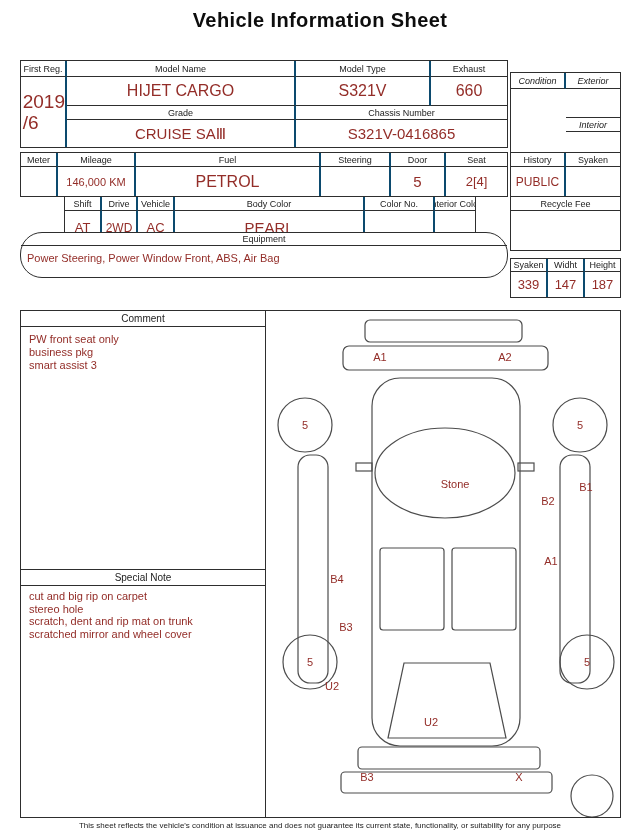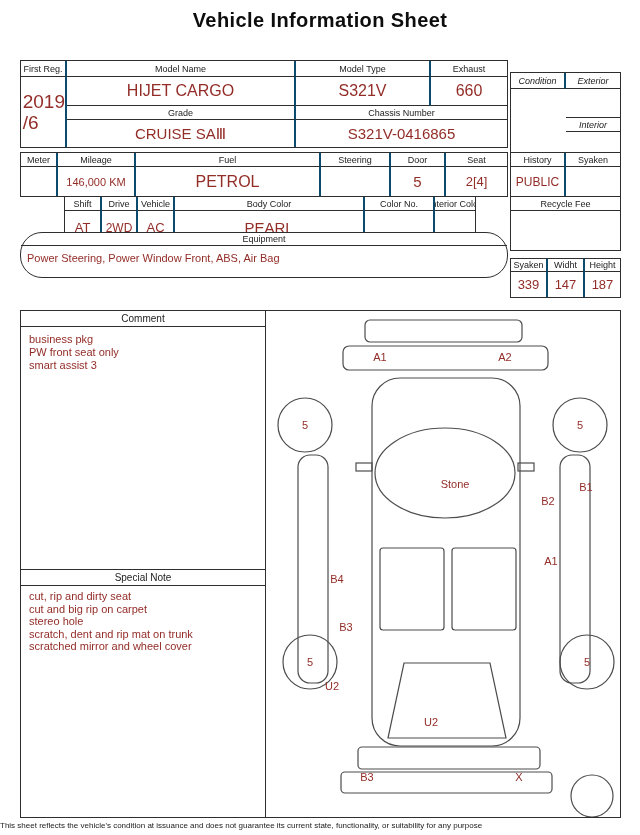--- a/index.html
+++ b/index.html
@@ -17,21 +17,21 @@
   .leftcol{width:245px;flex:0 0 245px;border-right:1px solid #2e2e2e;display:flex;flex-direction:column;box-sizing:border-box}
   .sech{height:15px;flex:0 0 15px;display:flex;align-items:center;justify-content:center;font-size:10px;color:#222;border-bottom:1px solid #2e2e2e}
   .sech.mid{border-top:1px solid #2e2e2e}
   .linesbox{color:#932d28;font-size:11px;padding:6px 8px;box-sizing:border-box;overflow:hidden}
   .commentbox{flex:0 0 242px;line-height:13px}
   .notebox{flex:1;line-height:12.5px;padding-top:4px}
   .diagram{flex:1;position:relative}
   .diagram svg{display:block}
   .car{fill:none;stroke:#4c4c4c;stroke-width:1.2}
   .mark{fill:#932d28;font-size:11px;font-family:"Liberation Sans",sans-serif}
-  .footer{position:absolute;left:0;top:821px;width:100%;font-size:8px;color:#222}
+  .footer{position:absolute;left:0;top:821px;width:100%;text-align:center;font-size:8px;color:#222}
 </style>
 </head>
 <body>
 
 <div class="title">Vehicle Information Sheet</div>
 
 <div class="tbl" style="left:20px;top:60px;width:488px;height:88px;grid-template-columns:46px 229px 135px 1fr;grid-template-rows:16px 29px 14px 1fr;">
   <div class="hcell br bb" style="grid-area:1/1">First Reg.</div>
   <div class="hcell br bb" style="grid-area:1/2">Model Name</div>
   <div class="hcell br bb" style="grid-area:1/3">Model Type</div>
@@ -111,27 +111,26 @@
   <div class="hcell bb" style="grid-area:1/3">Height</div>
   <div class="vcell br fs13" style="grid-area:2/1">339</div>
   <div class="vcell br fs13" style="grid-area:2/2">147</div>
   <div class="vcell fs13" style="grid-area:2/3">187</div>
 </div>
 
 <div class="bottom">
   <div class="leftcol">
     <div class="sech">Comment</div>
     <div class="linesbox commentbox">
+        <div>PW front seat only</div>
         <div>business pkg</div>
-        <div>PW front seat only</div>
         <div>smart assist 3</div>
       </div>
     <div class="sech mid">Special Note</div>
     <div class="linesbox notebox">
-        <div>cut, rip and dirty seat</div>
         <div>cut and big rip on carpet</div>
         <div>stereo hole</div>
         <div>scratch, dent and rip mat on trunk</div>
         <div>scratched mirror and wheel cover</div>
       </div>
   </div>
   <div class="diagram">
     <svg width="354" height="506" viewBox="0 0 354 506">
       <g class="car">
         <rect x="99" y="9" width="157" height="22" rx="5"></rect>

